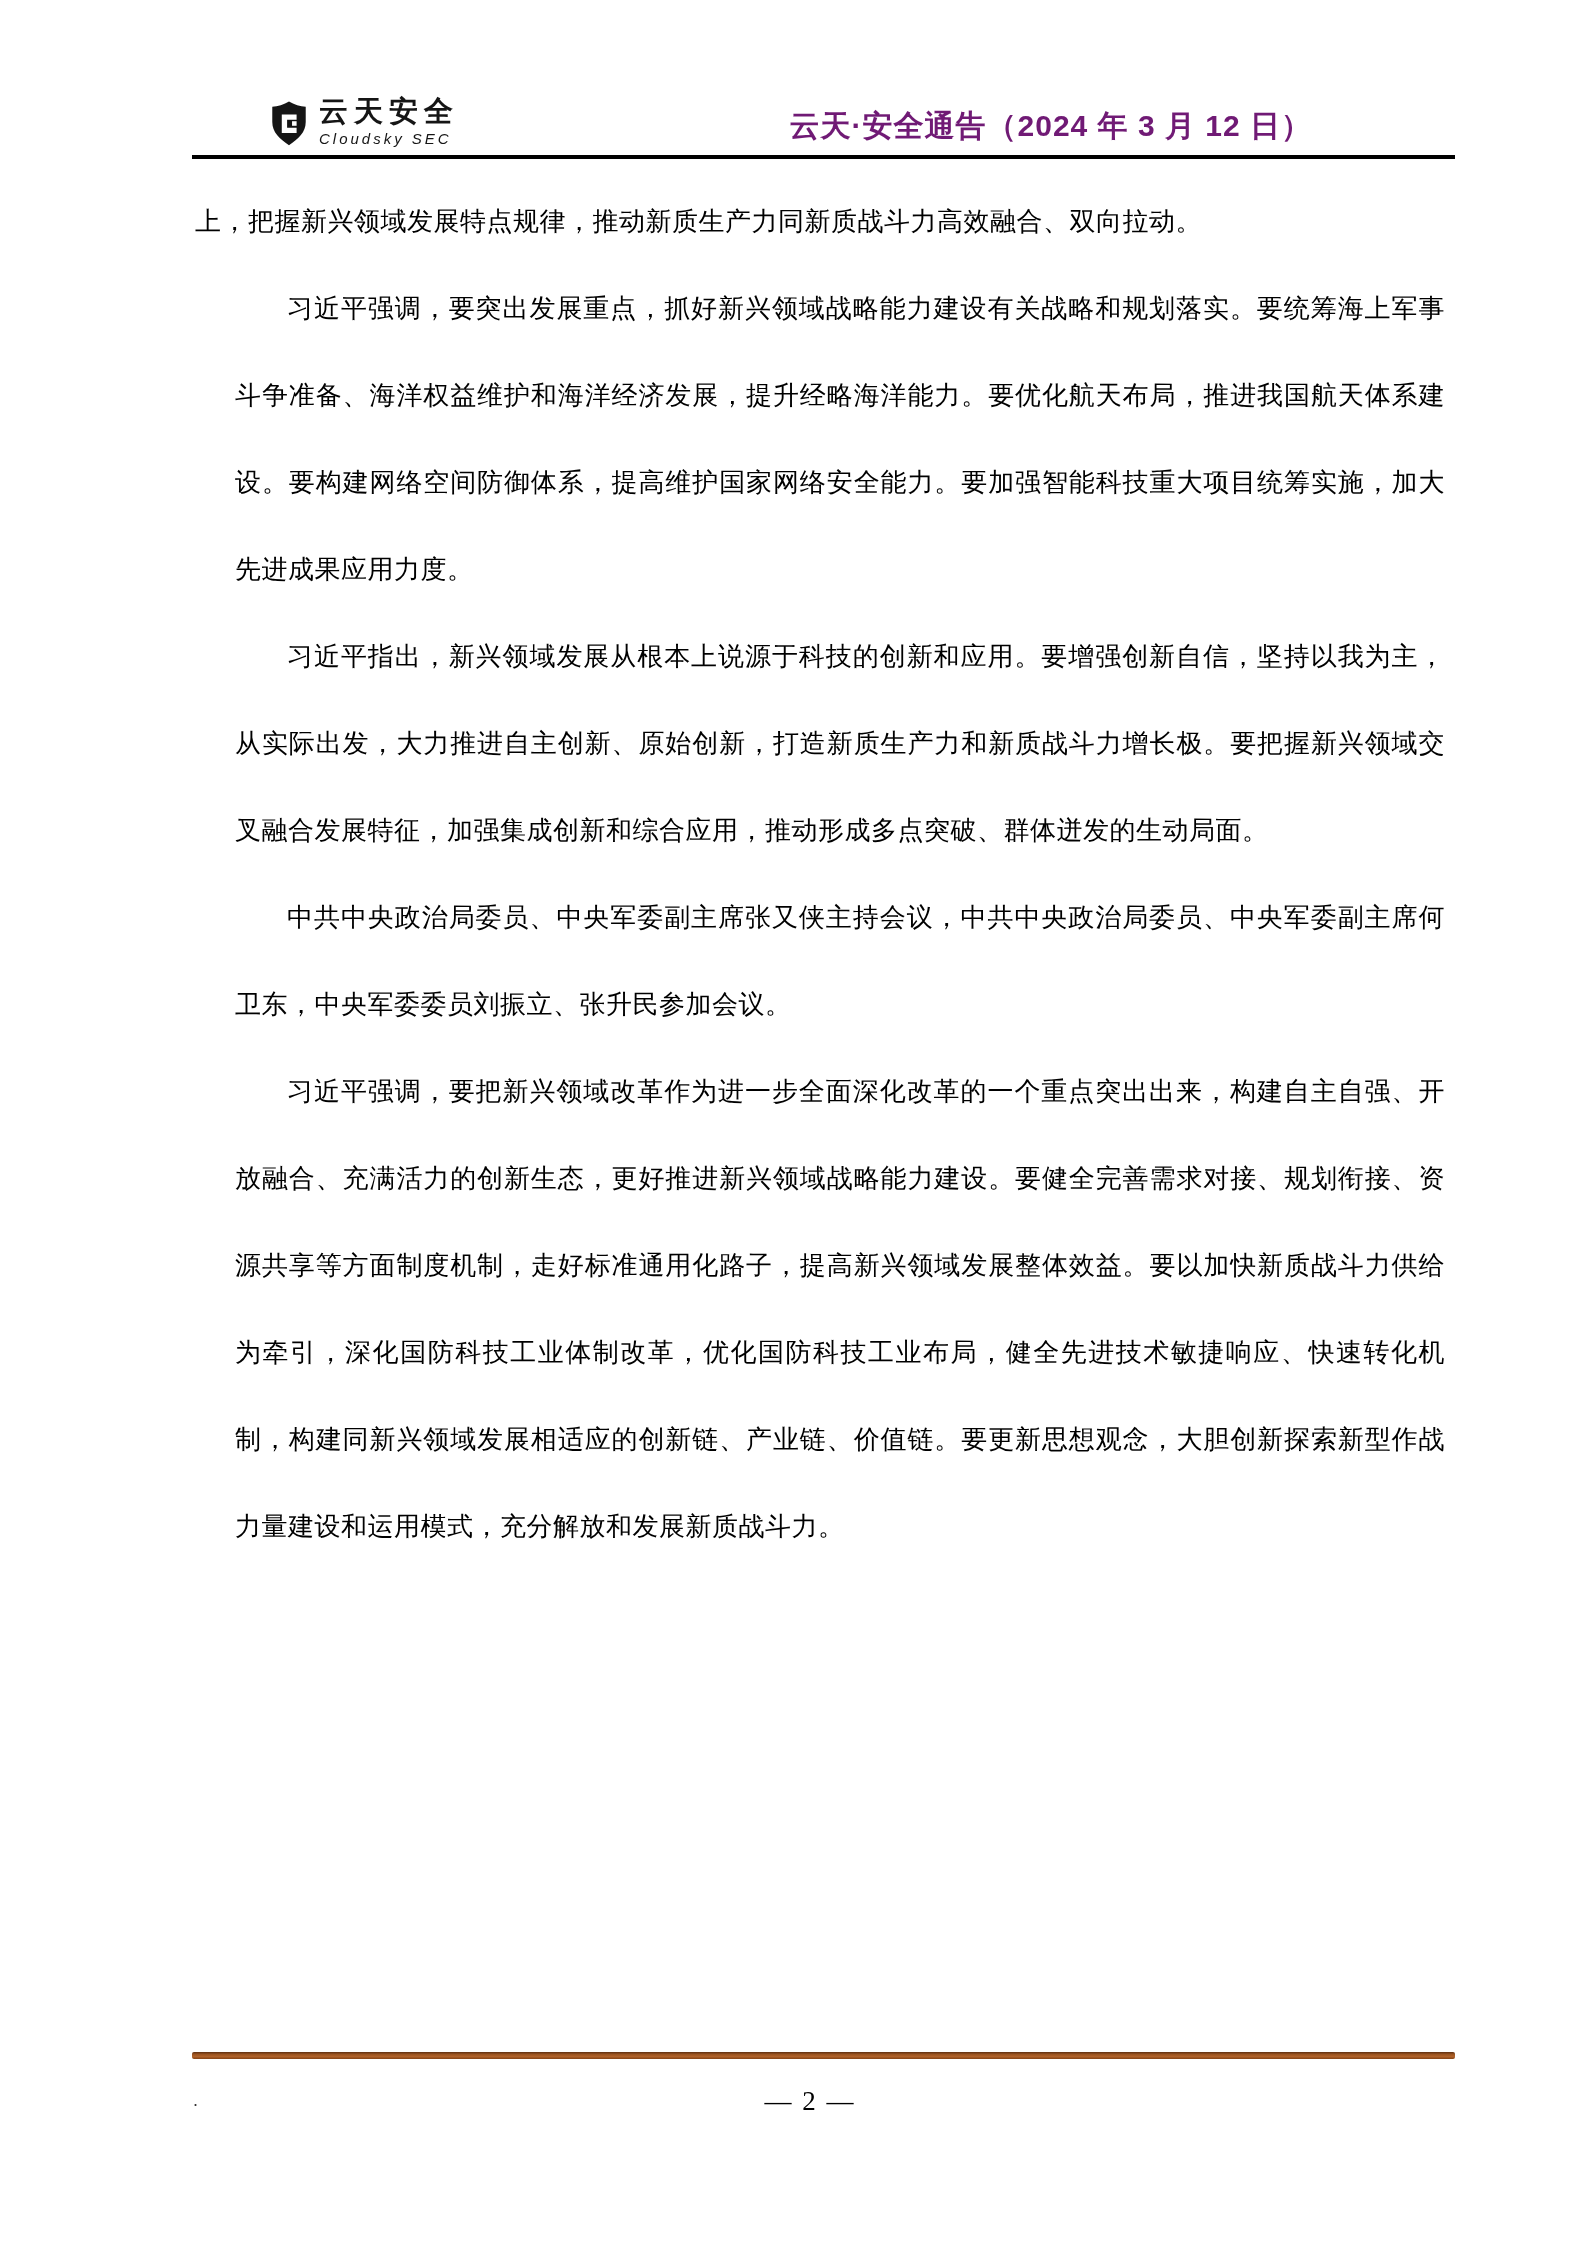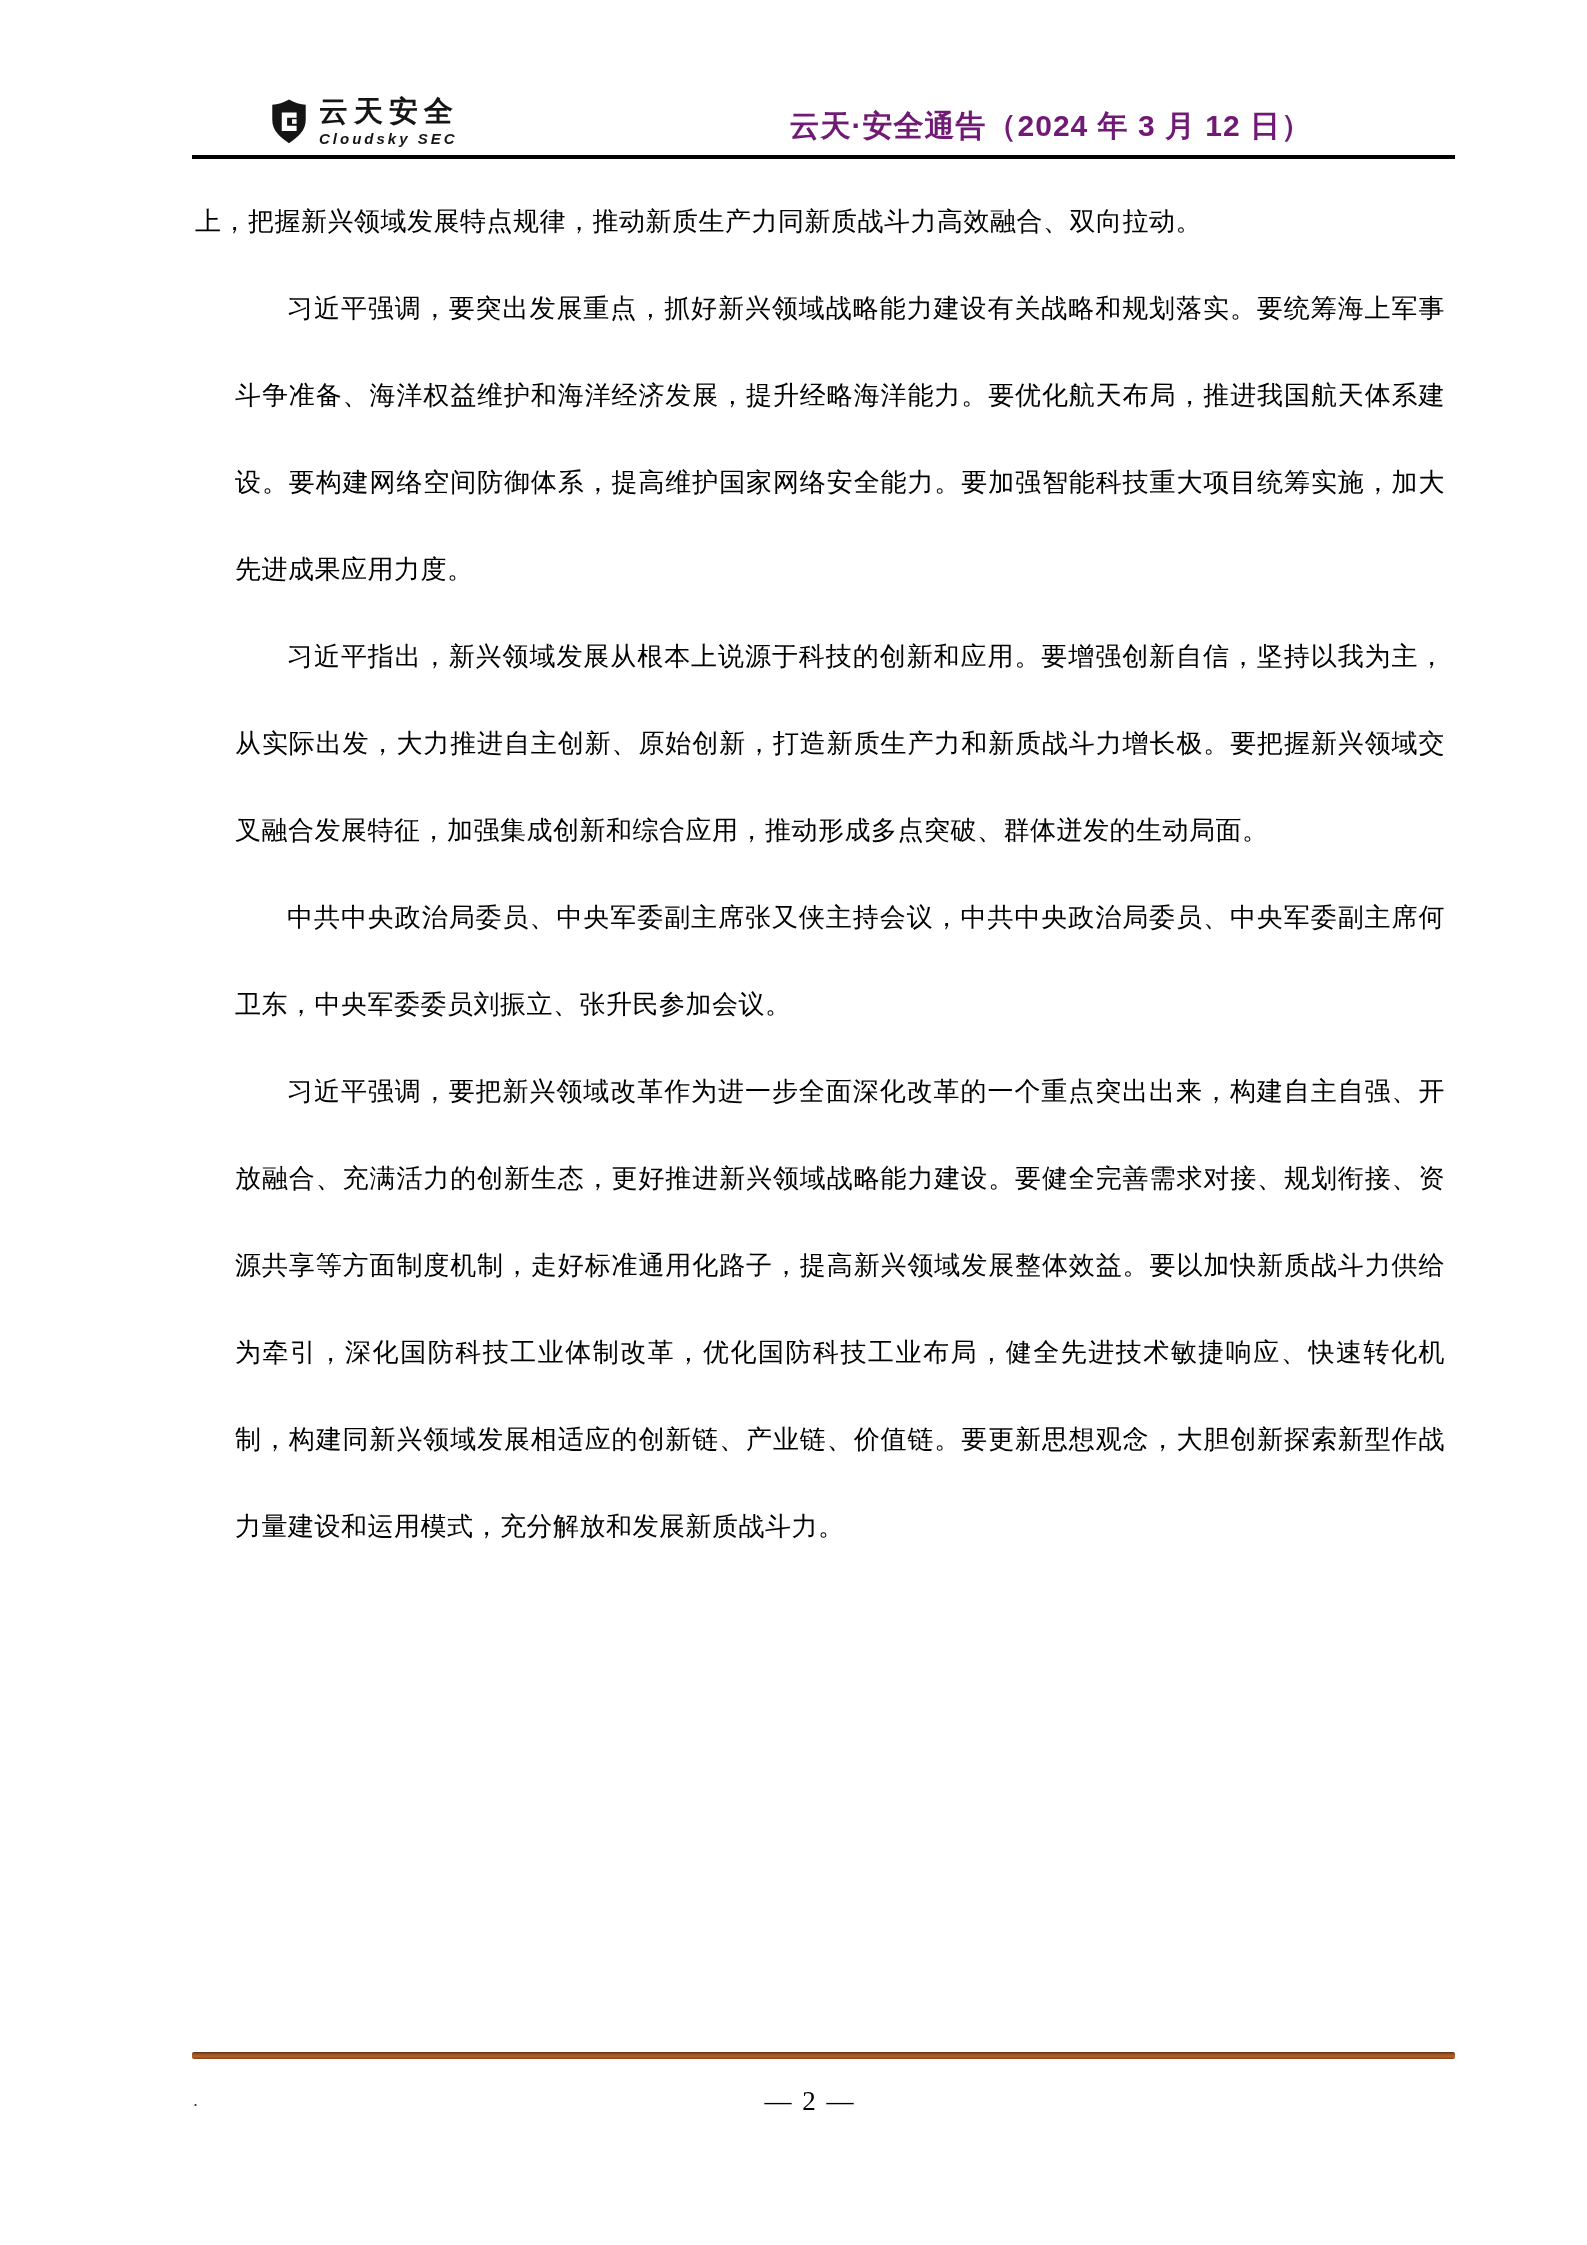--- a/index.html
+++ b/index.html
@@ -17,36 +17,36 @@
     background: #ffffff;
     overflow: hidden;
   }
 
   
   .logo {
     position: absolute;
     left: 270px;
     top: 96px;
     display: flex;
-    align-items: center;
+    align-items: flex-end;
     gap: 11px;
   }
   .logo svg { display: block; }
   .brand-text { display: flex; flex-direction: column; }
   .brand-cn {
     font-size: 29px;
     font-weight: 800;
     letter-spacing: 6px;
     line-height: 1.05;
     color: #151515;
     white-space: nowrap;
   }
   .brand-en {
     font-size: 15px;
-    font-weight: 700;
+    font-weight: 400;
     font-style: italic;
     letter-spacing: 3px;
     margin-top: 4px;
     color: #151515;
     white-space: nowrap;
   }
   .header-title {
     position: absolute;
     top: 106px;
     right: 275px;

